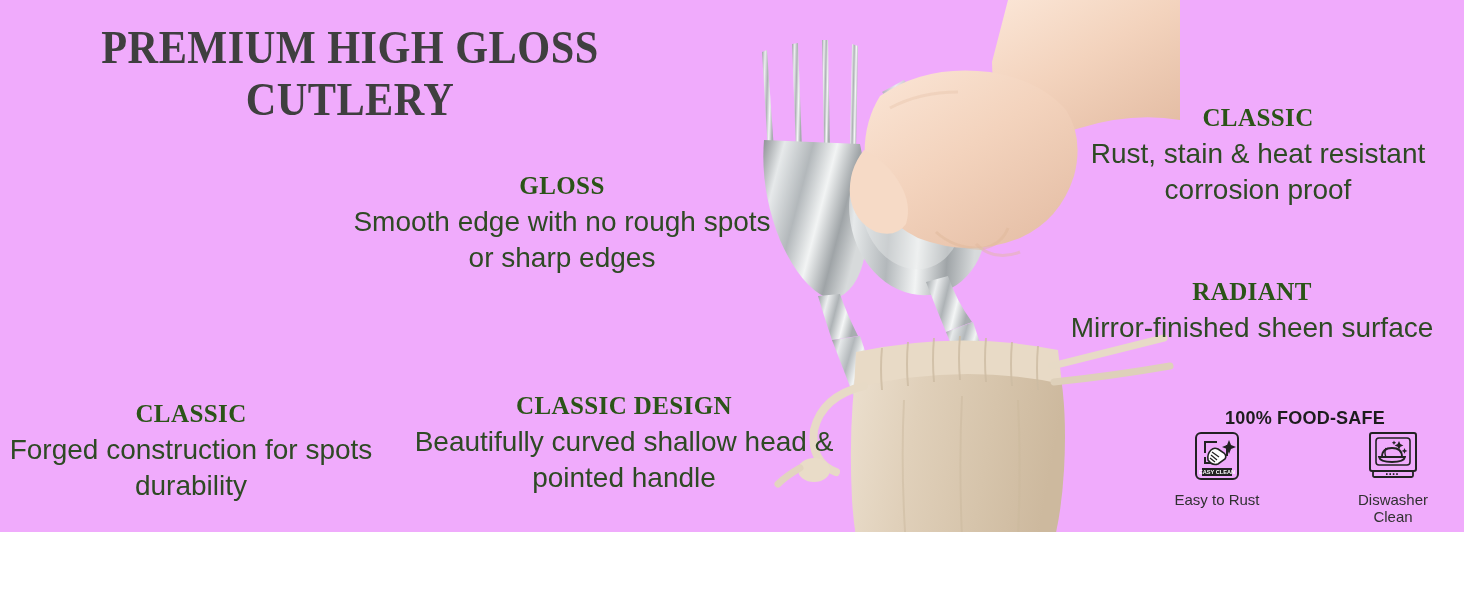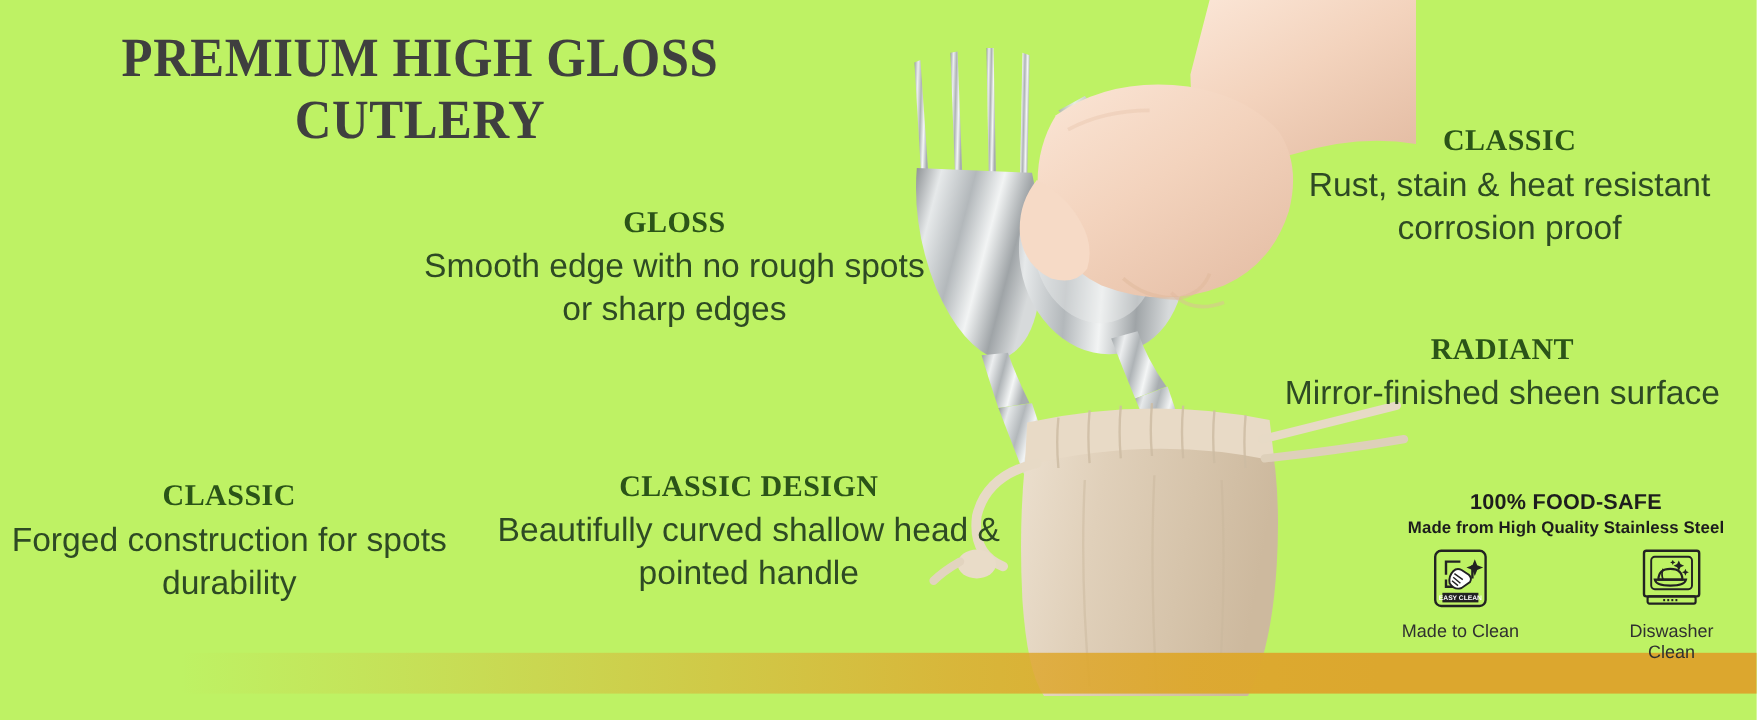--- a/index.html
+++ b/index.html
@@ -6,22 +6,22 @@
     margin: 0;
     padding: 0;
     background: #ffffff;
   }
   body {
     font-family: "Liberation Sans", sans-serif;
   }
   #canvas {
     position: relative;
     width: 1464px;
-    height: 600px;
-    background: #bef264;
+    height: 532px;
+    background: #f0abfc;
     overflow: hidden;
   }
 
   
   .title-block {
     position: absolute;
     left: 40px;
     top: 22px;
     width: 620px;
     text-align: center;
@@ -282,21 +282,20 @@
     <p class="feature-body">Forged construction for spots durability</p>
   </div>
 
   <div class="feature" id="feat-classic">
     <p class="feature-head">CLASSIC DESIGN</p>
     <p class="feature-body">Beautifully curved shallow head &amp; pointed handle</p>
   </div>
 
   <div id="food-safe">
     <p class="fs-line1">100% FOOD-SAFE</p>
-    <p class="fs-line2">Made from High Quality Stainless Steel</p>
 
     <div class="fs-icons">
 
       <div class="fs-icon-cell">
         <span>
           <svg width="46" height="50" viewBox="0 0 46 50" xmlns="http://www.w3.org/2000/svg">
             <rect x="2" y="2" width="42" height="46" rx="5" ry="5" fill="none" stroke="#222" stroke-width="2"></rect>
 
             <path d="M11 22 L11 11 L23 11" fill="none" stroke="#222" stroke-width="2"></path>
             <path d="M33 14 L33 25" fill="none" stroke="#222" stroke-width="2"></path>
@@ -306,21 +305,21 @@
             <path d="M18 21 L25 26" stroke="#222" stroke-width="1.2" fill="none"></path>
             <path d="M17 24 L23 29" stroke="#222" stroke-width="1.2" fill="none"></path>
             <path d="M16 27 L21 31" stroke="#222" stroke-width="1.2" fill="none"></path>
 
             <path d="M35 9 L37 14 L42 16 L37 18 L35 23 L33 18 L28 16 L33 14 Z" fill="#222"></path>
 
             <rect x="8" y="37" width="30" height="8" fill="#222"></rect>
             <text x="23" y="43.4" font-family="Liberation Sans, sans-serif" font-size="5.6" font-weight="bold" fill="#fff" text-anchor="middle">EASY CLEAN</text>
           </svg>
         </span>
-        <span class="fs-icon-label">Made to Clean</span>
+        <span class="fs-icon-label">Easy to Rust</span>
       </div>
 
       <div class="fs-icon-cell">
         <span>
           <svg width="54" height="50" viewBox="0 0 54 50" xmlns="http://www.w3.org/2000/svg">
 
             <rect x="4" y="2" width="46" height="38" rx="2" ry="2" fill="none" stroke="#222" stroke-width="2"></rect>
 
             <rect x="10" y="7" width="34" height="27" rx="3" ry="3" fill="none" stroke="#222" stroke-width="1.6"></rect>
 

